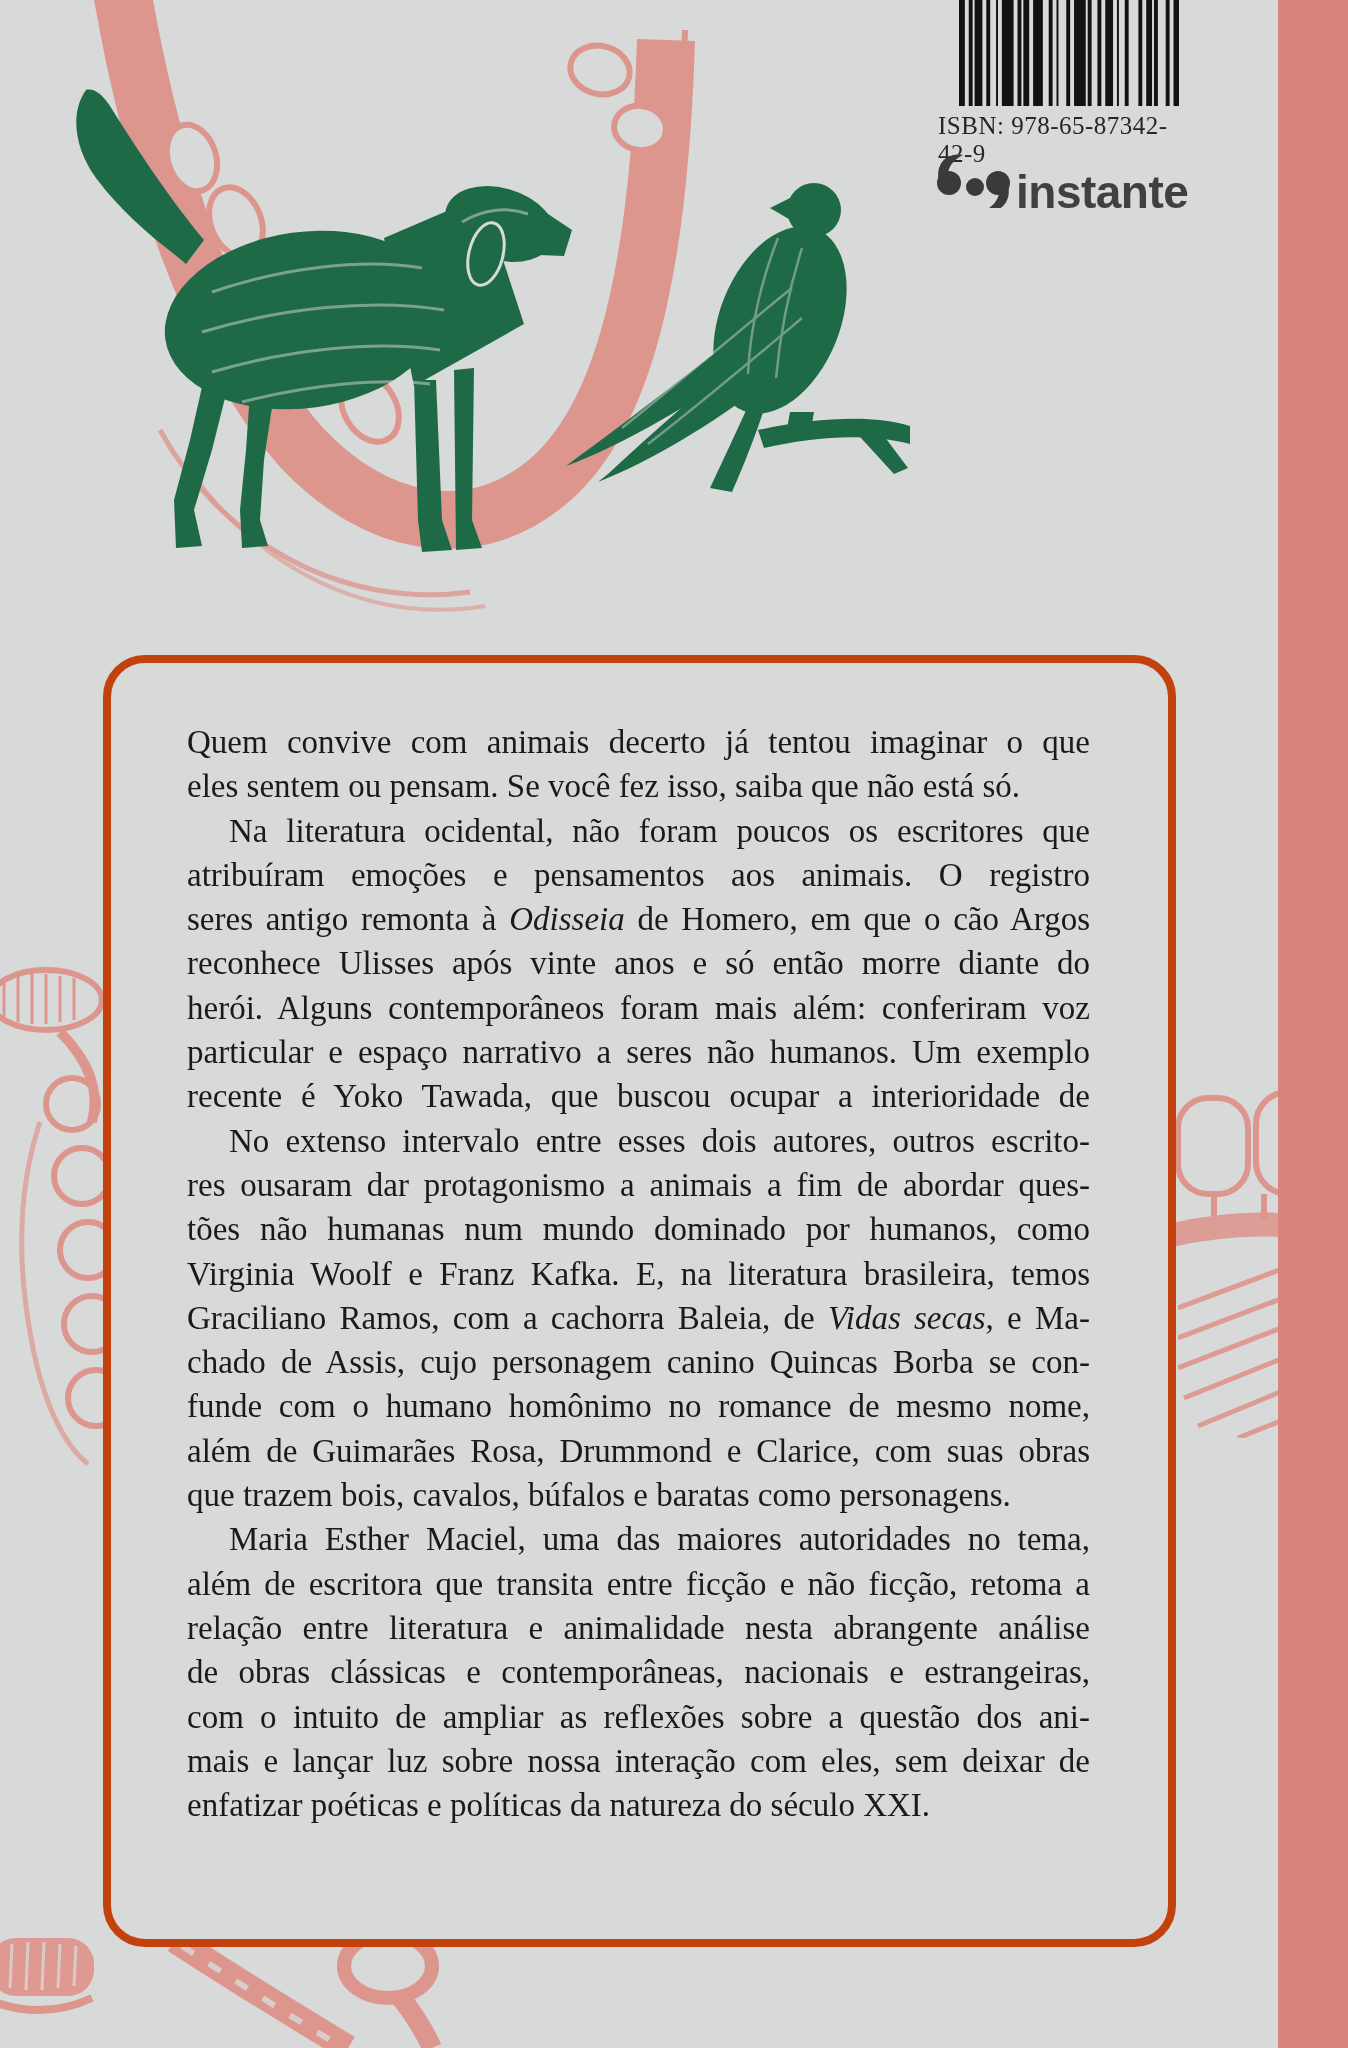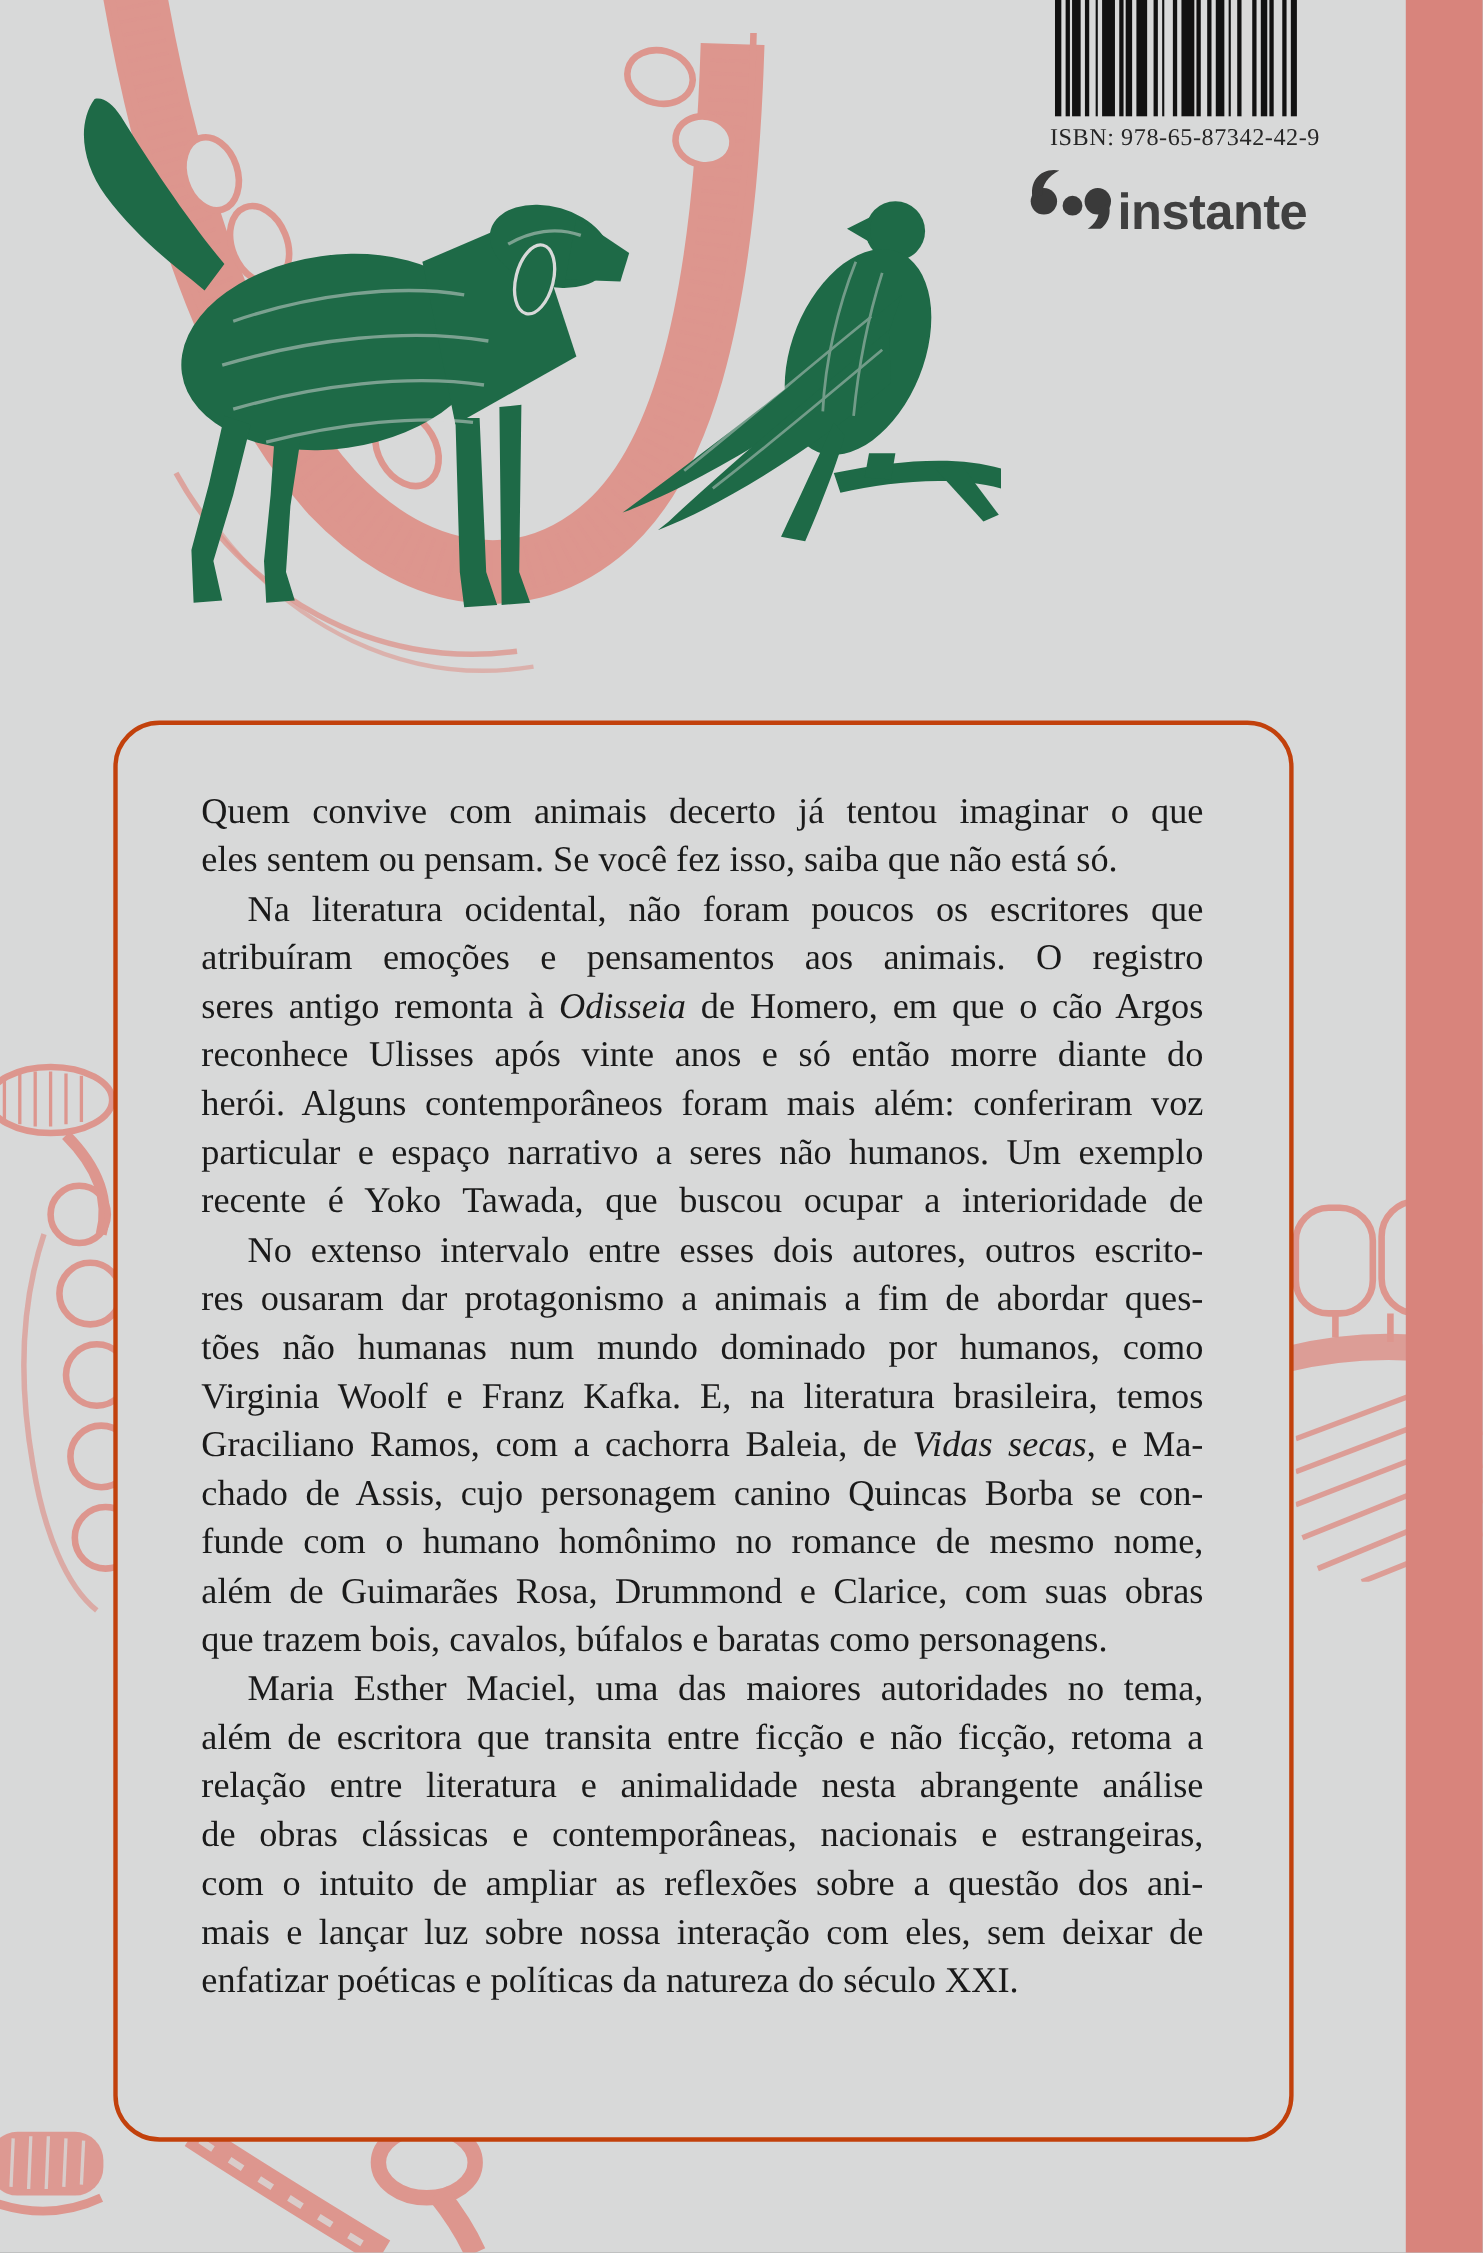--- a/index.html
+++ b/index.html
@@ -14,29 +14,29 @@
   #jawbone{left:40px;top:0;}
   #dog{left:62px;top:82px;z-index:2;}
   #falcon{left:552px;top:168px;z-index:2;}
   #spine{left:0;top:952px;}
   #molar{left:1168px;top:1072px;}
   #hatchpatch{left:1178px;top:1248px;}
   #bones{left:0;top:1936px;}
   
   #barcode-group{position:absolute;left:938px;top:0;width:262px;z-index:3;}
   #barcode{display:block;margin:0 auto;}
-  #isbn{margin-top:6px;text-align:right;font-size:22px;letter-spacing:.5px;color:#262626;}
+  #isbn{margin-top:6px;text-align:left;font-size:25px;letter-spacing:.5px;color:#262626;}
   
   #logo{position:absolute;left:934px;top:150px;display:flex;align-items:flex-end;z-index:3;}
   #logo-icon{margin:0 6px 7px 0;}
   #logo-text{font-family:"Liberation Sans",sans-serif;font-weight:700;font-size:46px;line-height:46px;color:#404040;letter-spacing:-.5px;}
   
   #blurb-box{
     position:absolute;left:103px;top:655px;width:1073px;height:1292px;box-sizing:border-box;
-    border:4px solid #c2410c;border-radius:42px;background:#d8d9d9;z-index:5;
+    border:8px solid #c2410c;border-radius:42px;background:#d8d9d9;z-index:5;
     padding:57px 78px 16px 76px;
   }
   #blurb{color:#1a1a1a;font-size:33px;line-height:44.3px;}
   #blurb .line{text-align:justify;text-align-last:justify;white-space:normal;}
   #blurb .line.last{text-align-last:left;}
   #blurb .line.indent{padding-left:42px;}
   #blurb i{font-style:italic;}
   svg{display:block;}
 </style>
 </head>

